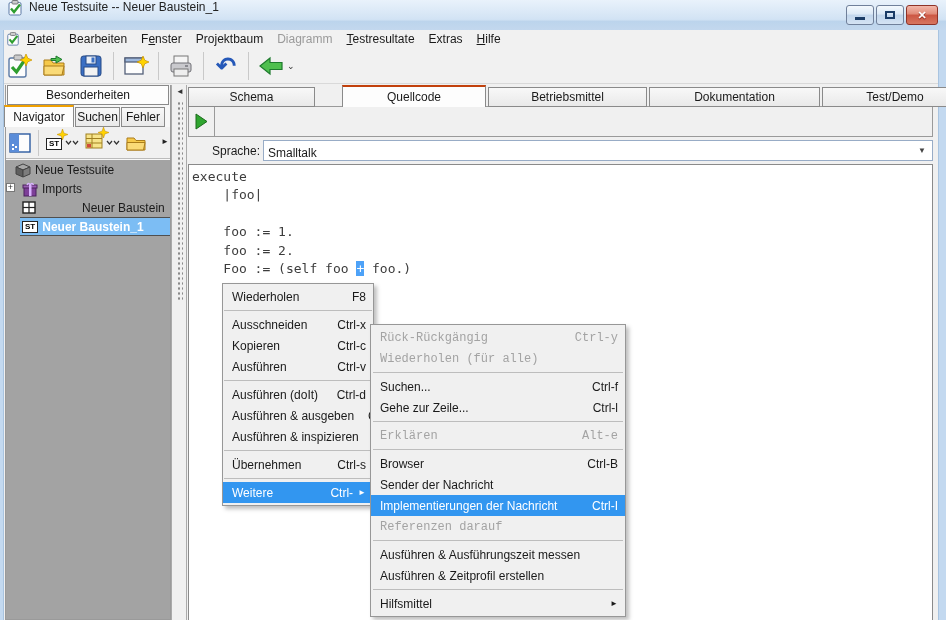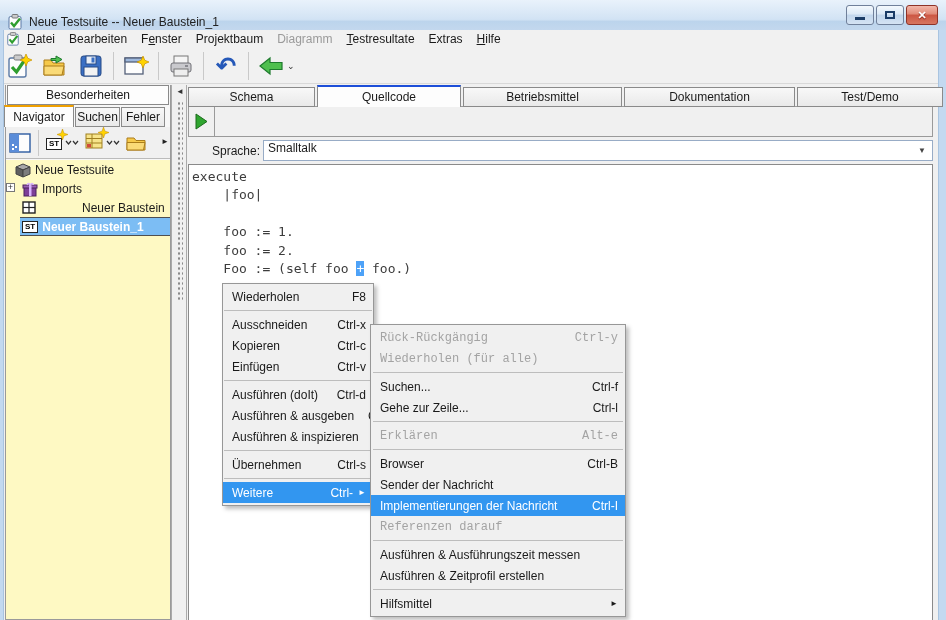--- a/index.html
+++ b/index.html
@@ -5,21 +5,21 @@
   html,body{margin:0;padding:0;background:#fff;}
   *{box-sizing:border-box;}
   #win{
     position:relative;width:946px;height:620px;overflow:hidden;
     font-family:"Liberation Sans",sans-serif;font-size:12px;color:#1a1a1a;
     outline:1px solid #5d87b0;background:#f0f0f0;
   }
   
   .titlebar{position:absolute;left:0;top:0;width:946px;height:44px;
     background:linear-gradient(#e9f2fb,#d2e3f4 45%,#bcd4ec 50%,#cdddf0);
-    border-bottom:1px solid #96b1cf;display:flex;align-items:center;padding-left:7px;}
+    border-bottom:1px solid #96b1cf;display:flex;align-items:flex-start;padding-left:7px;}
   .title-text{margin-left:6px;color:#222;}
   .winbtns{position:absolute;right:8px;top:5px;display:flex;gap:2px;}
   .wbtn{height:20px;border:1px solid #70809a;border-radius:3px;
     background:linear-gradient(#f4f9fd,#dce9f6 45%,#c2d6ec 50%,#d4e3f3);
     display:flex;align-items:flex-end;justify-content:center;padding-bottom:4px;cursor:default;}
   .wbtn.min{width:28px;} .wbtn.max{width:28px;align-items:center;padding-bottom:0;}
   .wbtn.close{width:32px;align-items:center;padding-bottom:0;
     background:linear-gradient(#f3b8ab,#e08a77 45%,#cc5643 50%,#d7765f);border-color:#8e3328;}
   .glyph-min{width:10px;height:3px;background:#1b3c66;}
   .glyph-max{width:10px;height:8px;border:2px solid #1b3c66;background:transparent;}
@@ -50,51 +50,51 @@
   .ltoolbar{position:absolute;left:6px;top:127px;width:164px;height:32px;background:#f0f0f0;
     border-bottom:1px solid #bbb;display:flex;align-items:center;z-index:2;}
   .lt-btn{display:flex;align-items:center;justify-content:center;height:28px;padding:0 3px;}
   .lt-sep{width:1px;height:26px;background:#c9c9c9;margin:0 4px;}
   .st-badge{display:inline-block;border:1px solid #222;background:#fff;color:#000;
     font-size:8px;font-weight:bold;padding:1px 2px;line-height:8px;}
   .icon-wrap{position:relative;display:inline-block;}
   .icon-wrap .star{position:absolute;right:-6px;top:-6px;}
   .overflow-arrow{position:absolute;right:1px;top:10px;font-size:8px;color:#222;}
   
-  .tree{position:absolute;left:6px;top:160px;width:164px;bottom:1px;background:#fef9c3;}
+  .tree{position:absolute;left:6px;top:160px;width:164px;bottom:1px;background:#a3a3a3;}
   .trow{position:relative;height:19px;display:flex;align-items:center;white-space:nowrap;}
   .trow .lab{margin-left:4px;}
   .trow.b .lab{font-weight:normal;margin-left:46px;}
   .lvl1{padding-left:8px;} .lvl2{padding-left:16px;}
   .exp{position:absolute;left:0;top:4px;width:9px;height:9px;border:1px solid #777;background:#fff;
     font-size:9px;line-height:7px;text-align:center;color:#333;}
   .trow.selected{margin-left:14px;padding-left:2px;background:#7cbdf4;
     border-top:1px solid #4f4f4f;border-bottom:1px solid #4f4f4f;}
   .trow.selected .lab{font-weight:bold;color:#fff;}
   
   .splitter{position:absolute;left:171px;top:85px;width:16px;bottom:0;background:#f0f0f0;
     border-left:1px solid #aaa;border-right:1px solid #aaa;}
   .splitter .coll{position:absolute;left:4px;top:2px;font-size:8px;color:#333;}
   .splitter .dots{position:absolute;left:5px;top:16px;width:6px;height:200px;
     background-image:radial-gradient(circle,#8a8a8a 1px,transparent 1.3px);background-size:4px 5px;}
   
   .rtabs{position:absolute;left:188px;top:85px;height:22px;display:flex;align-items:flex-end;z-index:4;}
   .rtab{height:20px;border:1px solid #8a8a8a;background:linear-gradient(#f8f8f8,#e9e9e9);
     display:flex;align-items:center;justify-content:center;margin-right:2px;}
-  .rtab.active{height:22px;background:#fdfdfd;border-top:2px solid #1d4ed8;border-bottom:none;}
+  .rtab.active{height:22px;background:#fdfdfd;border-top:2px solid #c2410c;border-bottom:none;margin-left:25px;}
   .rtab.r1{width:127px;} .rtab.r2{width:144px;} .rtab.r3{width:159px;}
   .rtab.r4{width:171px;} .rtab.r5{width:146px;}
   
   .runbar{position:absolute;left:188px;top:106px;width:745px;height:31px;background:#f0f0f0;
     border:1px solid #9a9a9a;z-index:2;display:flex;}
   .runcell{width:26px;height:100%;border-right:1px solid #9a9a9a;display:flex;align-items:center;justify-content:center;}
   .langrow{position:absolute;left:188px;top:137px;width:745px;height:27px;background:#f0f0f0;
     display:flex;align-items:center;}
   .langlabel{width:75px;text-align:right;padding-right:3px;}
-  .combo{flex:1;height:21px;background:#fff;border:1px solid #98acc6;display:flex;align-items:flex-start;
+  .combo{flex:1;height:21px;background:#fff;border:1px solid #98acc6;display:flex;align-items:flex-end;
     padding-left:4px;position:relative;}
   .combo .arrow{position:absolute;right:6px;top:5px;font-size:8px;color:#444;}
   
   .codearea{position:absolute;left:188px;top:164px;width:745px;bottom:0;background:#fff;
     border:1px solid #8a8a8a;border-bottom:none;}
   .codearea pre{margin:0;padding:3px 0 0 3px;font-family:"DejaVu Sans Mono",monospace;
     font-size:13px;line-height:18.4px;color:#3c3c3c;}
   .codesel{background:#4da2f8;color:#fff;}
   
   .cmenu{position:absolute;background:#f0f0f0;border:1px solid #979797;
@@ -361,21 +361,21 @@
     <div class="sep"></div>
     <div class="mi">
         <span class="lab">Ausschneiden</span>
         <span class="sc">Ctrl-x</span>
       </div>
     <div class="mi">
         <span class="lab">Kopieren</span>
         <span class="sc">Ctrl-c</span>
       </div>
     <div class="mi">
-        <span class="lab">Einfügen</span>
+        <span class="lab">Ausführen</span>
         <span class="sc">Ctrl-v</span>
       </div>
     <div class="sep"></div>
     <div class="mi">
         <span class="lab">Ausführen (doIt)</span>
         <span class="sc">Ctrl-d</span>
       </div>
     <div class="mi">
         <span class="lab">Ausführen &amp; ausgeben</span>
         <span class="sc">Ctrl-p</span>

